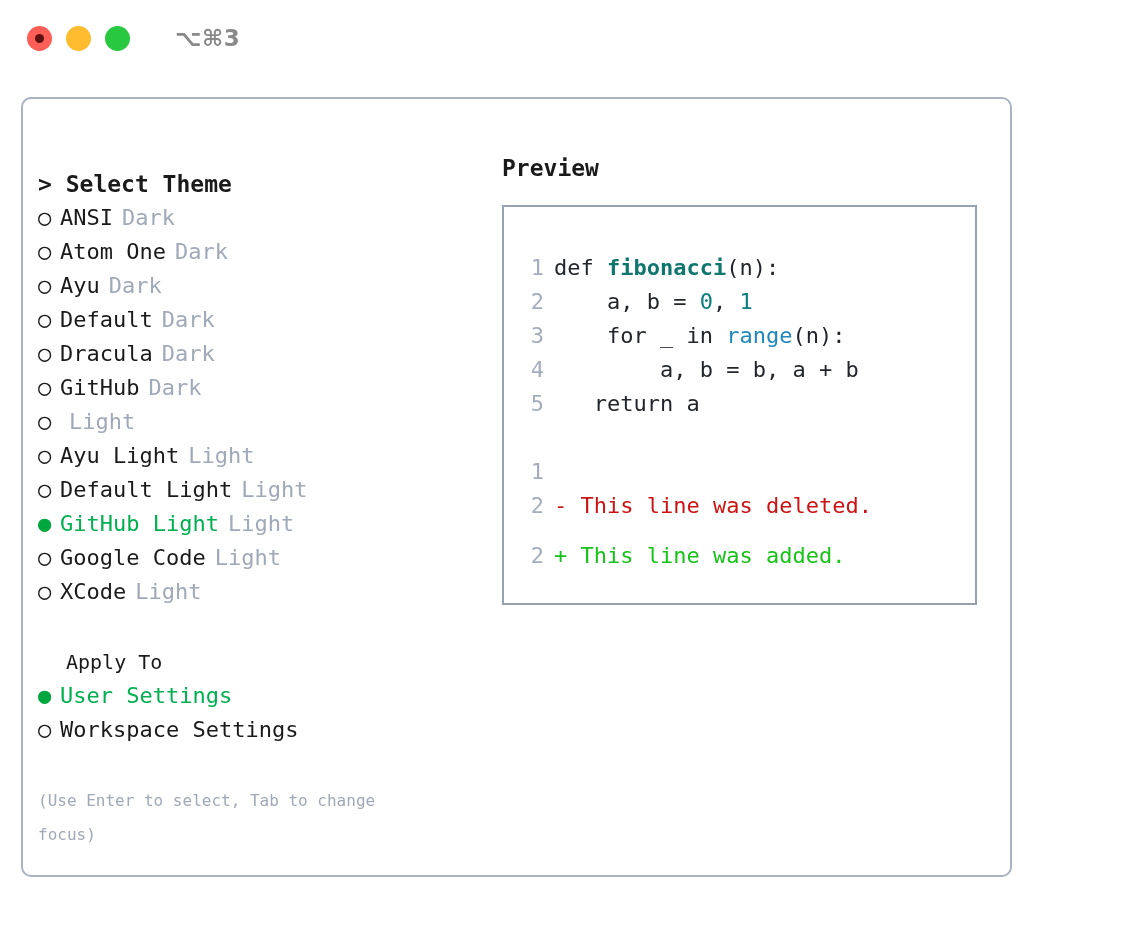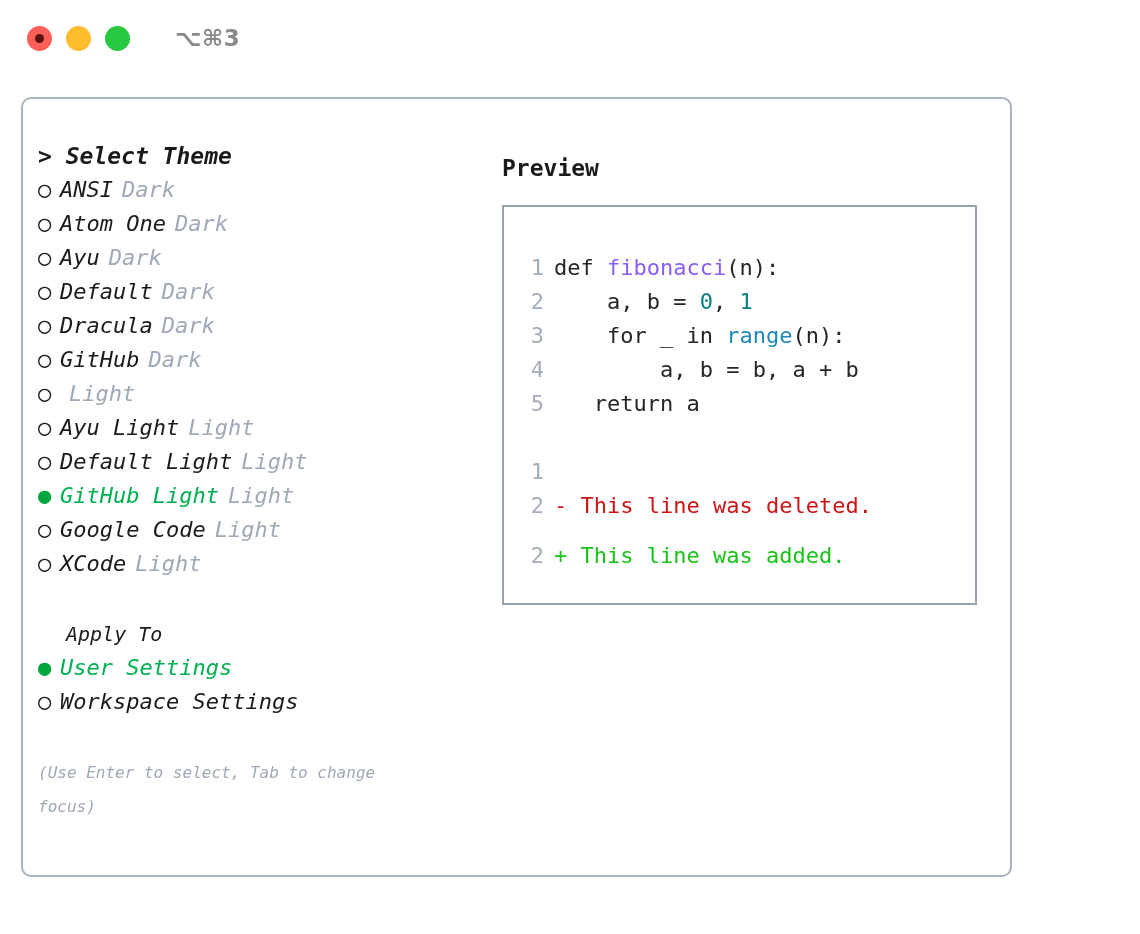--- a/index.html
+++ b/index.html
@@ -83,23 +83,22 @@
   .columns {
     position: absolute;
     left: 0; top: 0;
     width: 100%; height: 100%;
   }
 
   
   .left-col {
     position: absolute;
     left: 15px;
-    top: 40px;
+    top: 68px;
     width: 440px;
-    font-style: italic;
   }
   .section-header {
     font-size: 23px;
     font-weight: bold;
     color: #1a1a1a;
     line-height: 34px;
     white-space: pre;
   }
   .theme-list { margin-top: 0; }
   .theme-row {
@@ -168,21 +167,21 @@
   }
   .lineno {
     display: inline-block;
     width: 26px;
     flex: 0 0 26px;
     text-align: right;
     color: #a3adbb;
     margin-right: 10px;
   }
   .code-text { color: #22262b; }
-  .tok-func { color: #8b5cf6; }
+  .tok-func { color: #0f766e; font-weight: bold; }
   .tok-num  { color: #0b7e80; }
   .tok-call { color: #1e88bd; }
   .gap-line { height: 34px; }
   .diff-ctx { color: #7b7b7b; }
   .diff-del { color: #cc1414; text-align: right; }
   .diff-add { color: #18c318; margin-top: 16px; }
 </style>
 </head>
 <body>
 

